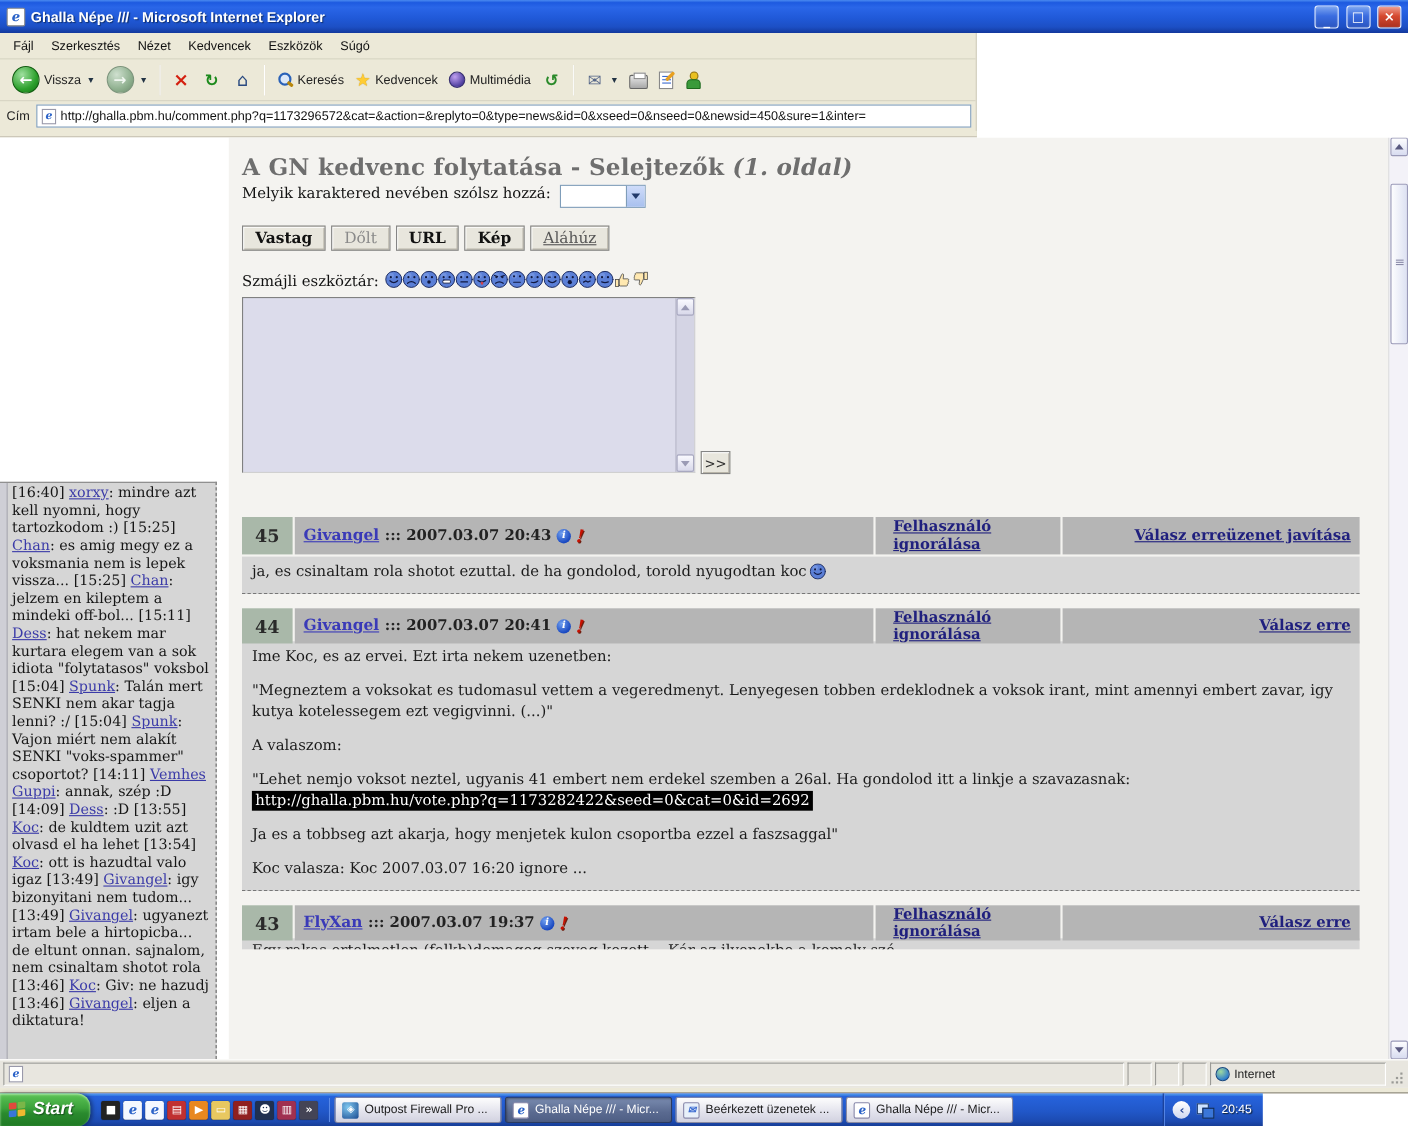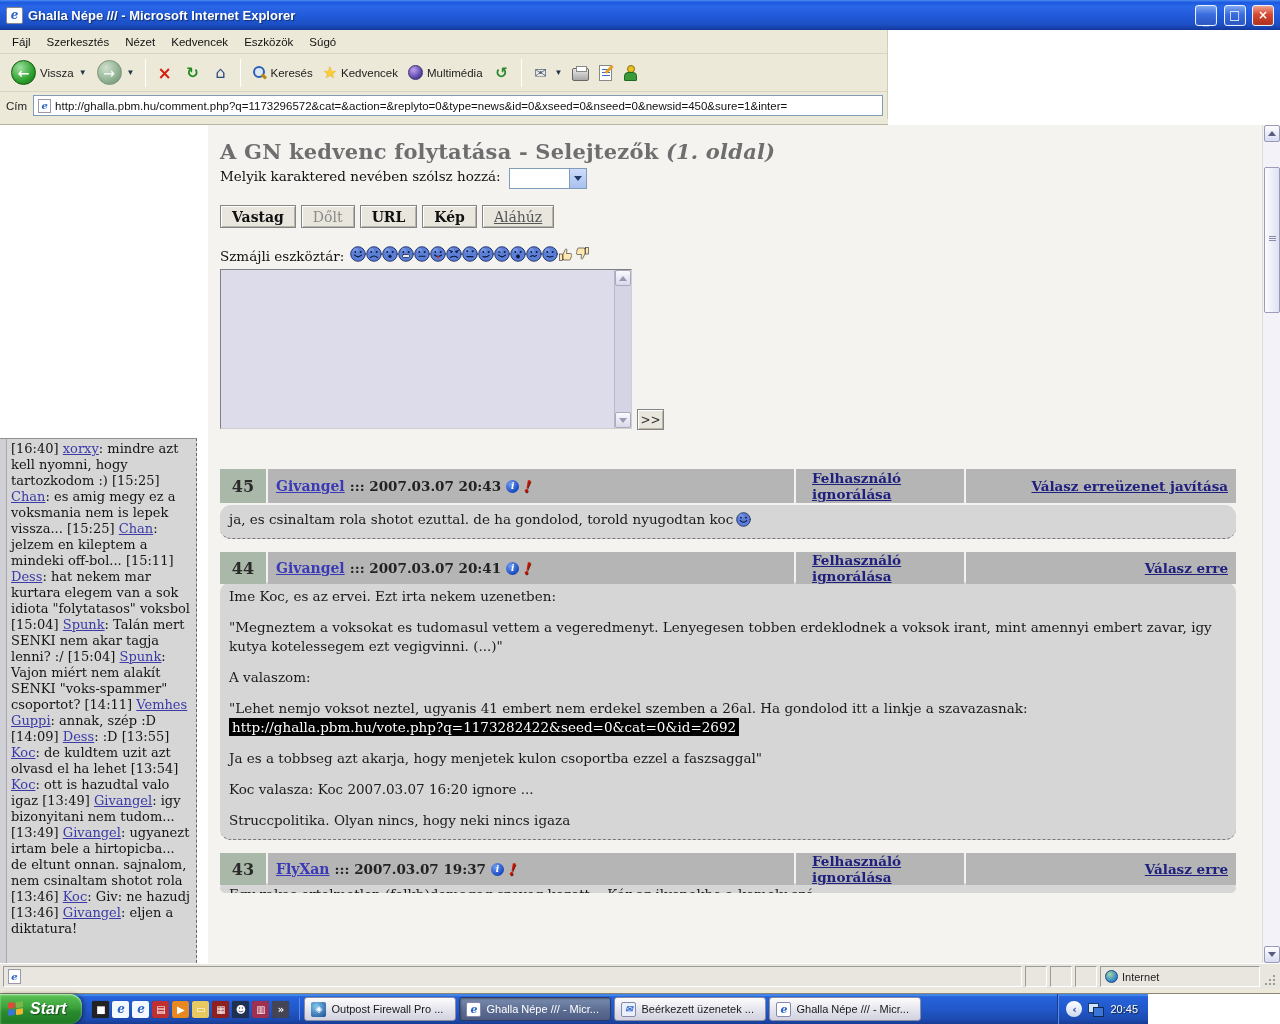--- a/index.html
+++ b/index.html
@@ -121,21 +121,21 @@
   .ph-user { padding-left:8px; gap:5px; font:bold 13.5px "DejaVu Serif",serif; color:#222; }
   .ph-user a { color:#3a3ab8; text-decoration:underline; font-size:14px; cursor:pointer; }
   .info-ic { width:13px; height:13px; border-radius:50%; background:radial-gradient(circle at 35% 30%,#6f9ff0,#1a49c0 70%);
     color:#fff; font:bold italic 9px "DejaVu Serif",serif; display:inline-flex; align-items:center; justify-content:center; flex:none; }
   .excl-ic { color:#c81000; font:bold italic 16px "DejaVu Serif",serif; text-shadow:1px 1px 0 #702010; transform:rotate(6deg); }
   .ph-ignore { padding-left:16px; }
   .ph-ignore a, .ph-actions a { color:#20207e; font:bold 13.5px "DejaVu Serif",serif; text-decoration:underline; cursor:pointer; }
   .ph-actions { justify-content:flex-end; padding-right:8px; text-align:right; }
   .ph-actions .act-col { display:flex; flex-direction:row; align-items:flex-end; line-height:15px; }
   .post-body { background:#d6d6d6; margin-top:2px; padding:5px 9px 7px; font:13.5px "DejaVu Serif",serif; color:#1a1a1a;
-    line-height:19px; border-bottom:1px dashed #777;border-radius:11px; }
+    line-height:19px; border-bottom:1px dashed #777; }
   .post-body p { margin-bottom:12px; }
   .post-body p:last-child { margin-bottom:2px; }
   .hl { background:#000; color:#fff; padding:1px 3px; }
   .post.clipped .post-body { height:10px; padding-top:2px; padding-bottom:0; overflow:hidden; border-bottom:none; }
   .body-smiley { display:inline-block; width:15px; height:15px; vertical-align:-3px; margin-left:3px; }
 
   
   #statusbar { position:absolute; left:0; top:963px; width:1280px; height:26px; background:#e8e6df; border-top:1px solid #fff;
     display:flex; align-items:stretch; padding:2px 3px; gap:3px; font-size:11px; color:#222; }
   .pane { border:1px solid; border-color:#9a9a96 #fff #fff #9a9a96; display:flex; align-items:center; padding:0 4px; gap:4px; }
@@ -483,21 +483,20 @@
                 </span>
               </div>
             </div>
             <div class="post-body">
               <p>Ime Koc, es az ervei. Ezt irta nekem uzenetben:</p>
               <p>"Megneztem a voksokat es tudomasul vettem a vegeredmenyt. Lenyegesen tobben erdeklodnek a voksok irant, mint amennyi embert zavar, igy kutya kotelessegem ezt vegigvinni. (...)"</p>
               <p>A valaszom:</p>
               <p>"Lehet nemjo voksot neztel, ugyanis 41 embert nem erdekel szemben a 26al. Ha gondolod itt a linkje a szavazasnak:<br><span class="hl">http://ghalla.pbm.hu/vote.php?q=1173282422&amp;seed=0&amp;cat=0&amp;id=2692</span></p>
               <p>Ja es a tobbseg azt akarja, hogy menjetek kulon csoportba ezzel a faszsaggal"</p>
               <p>Koc valasza: Koc 2007.03.07 16:20 ignore ...</p>
-              <p>Struccpolitika. Olyan nincs, hogy neki nincs igaza</p>
             </div>
           </div>
           <div class="post clipped">
             <div class="post-header" style="height: 28px;">
               <div class="ph-num">43</div>
               <div class="ph-user">
                 <a>FlyXan</a>
                 <span>::: 2007.03.07 19:37</span>
                 <span class="info-ic">i</span>
                 <span class="excl-ic">!</span>

